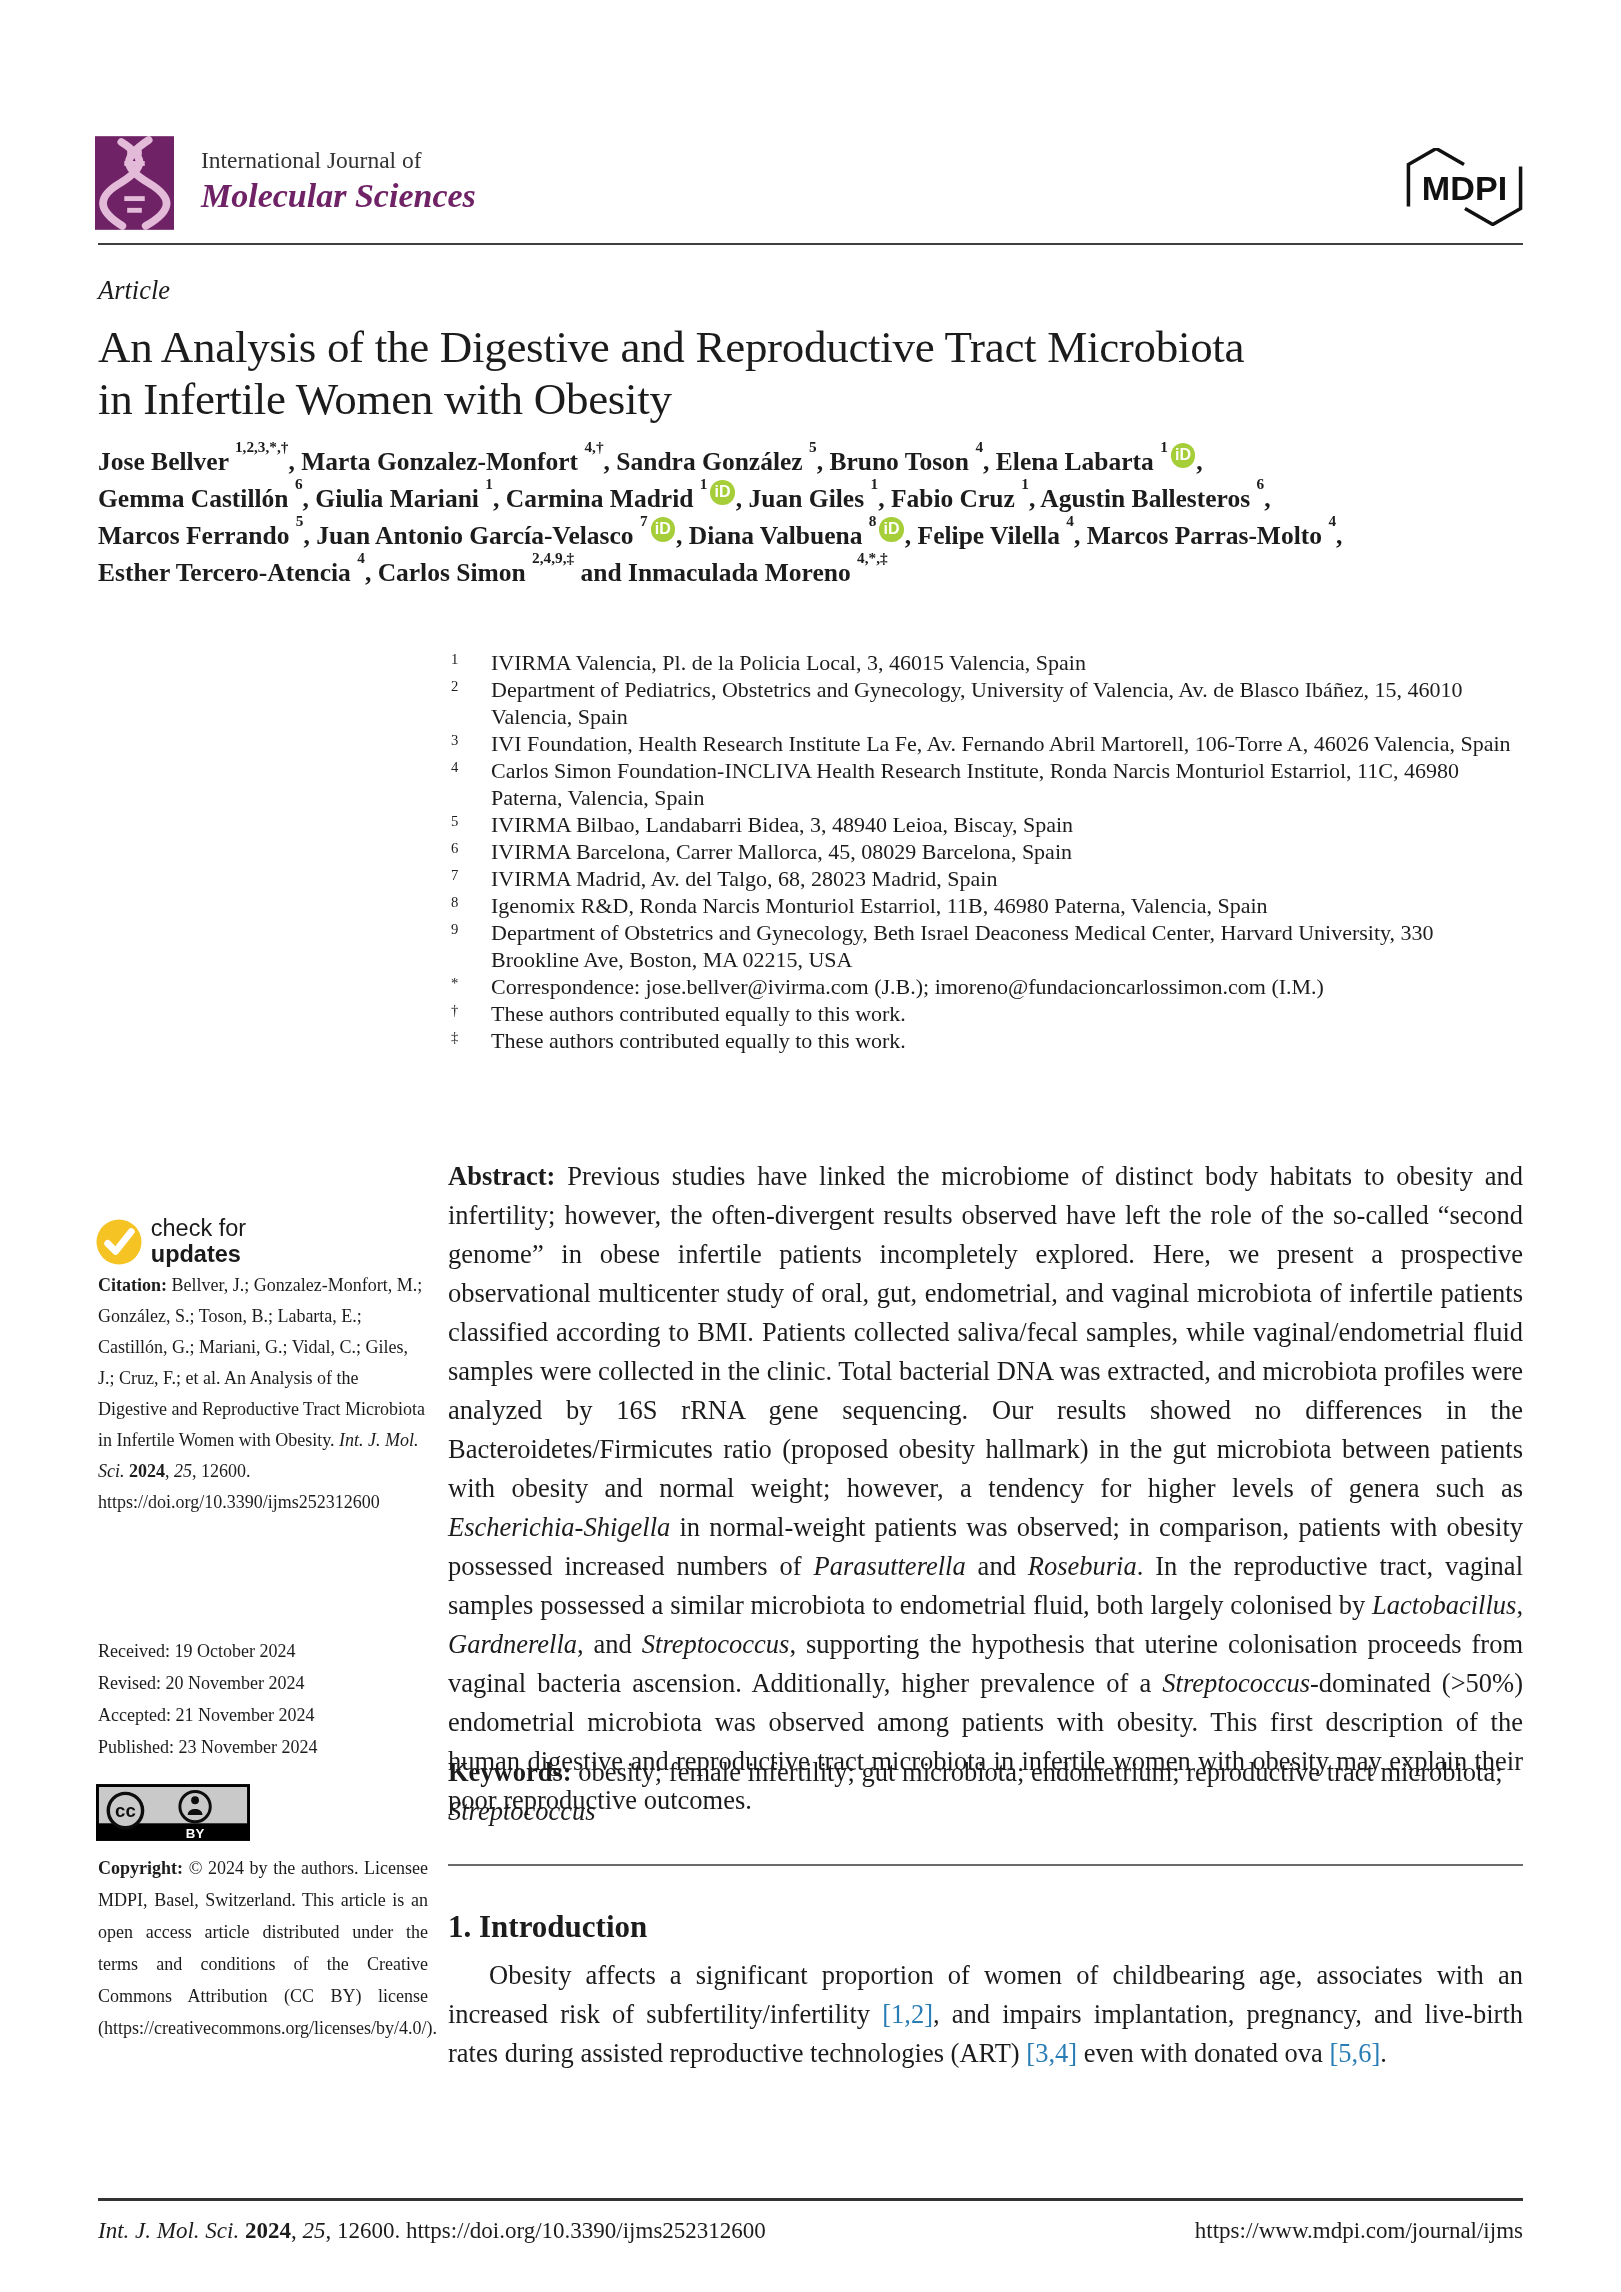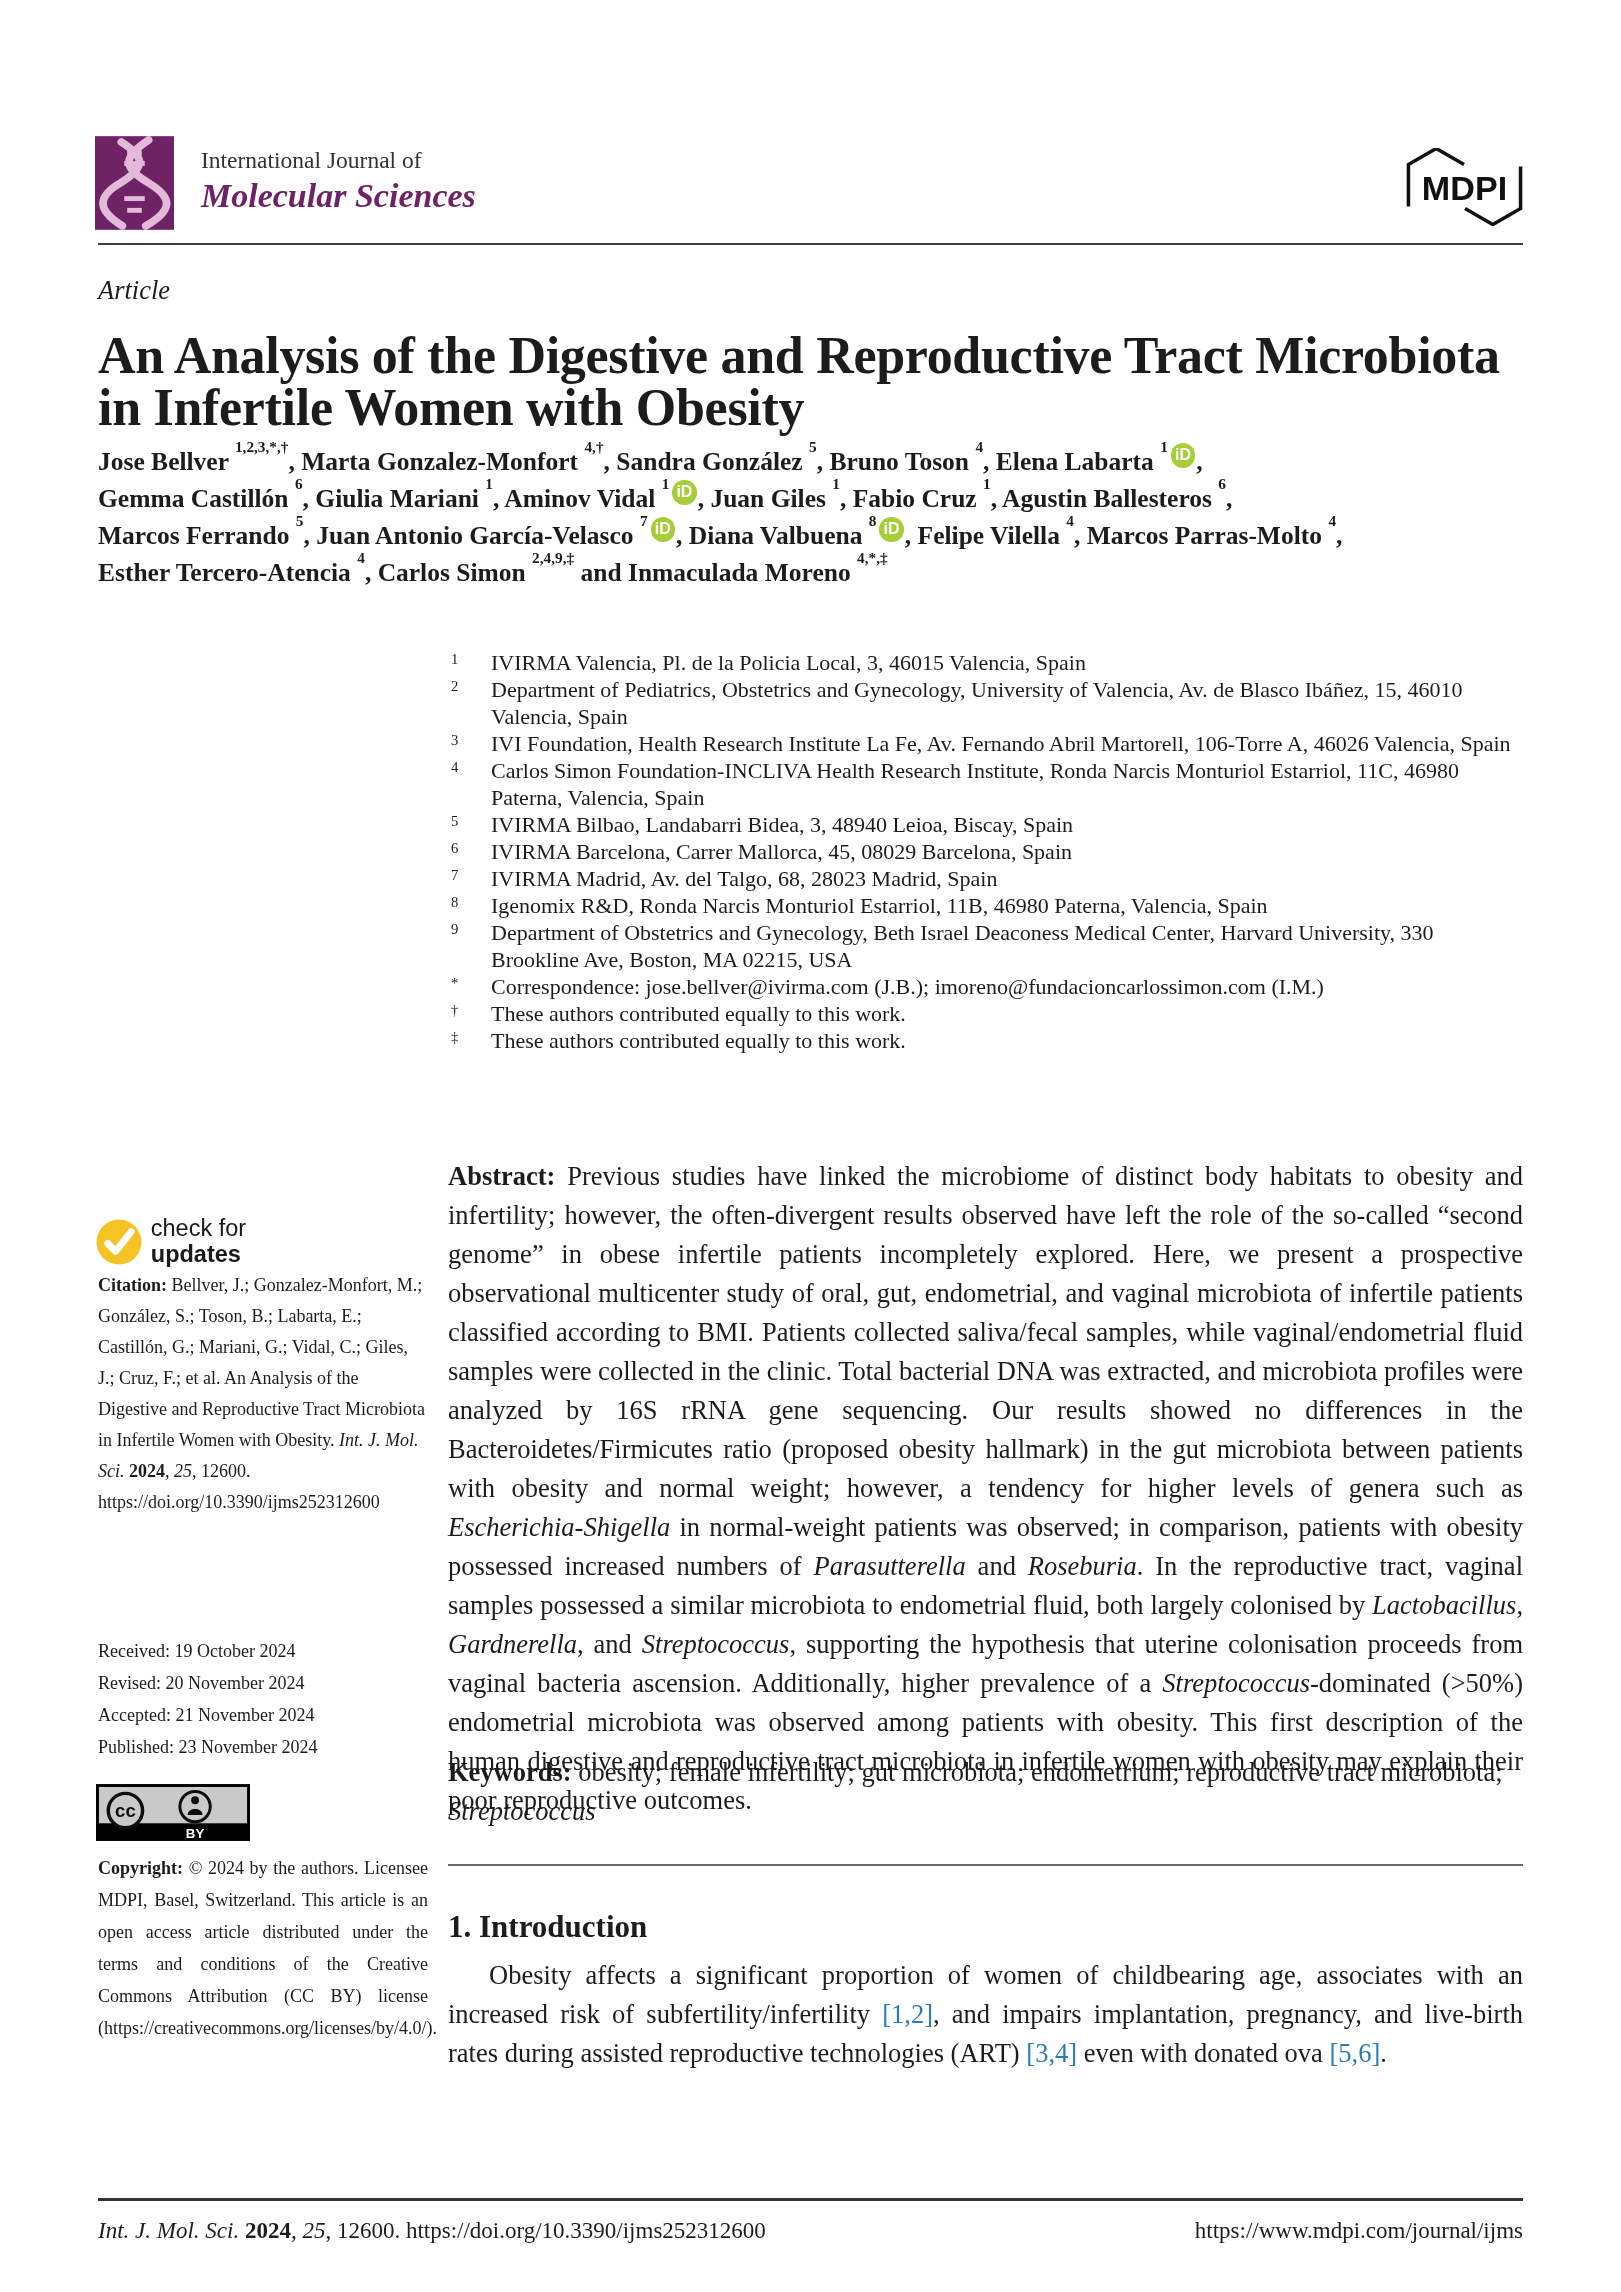--- a/index.html
+++ b/index.html
@@ -11,21 +11,21 @@
   .ref-link{color:#2a7db5;}
   sup{font-size:0.60em;line-height:0;position:relative;top:-0.55em;}
 
   
   .journal-name-1{font-size:23.5px;color:#333333;line-height:27.4px;}
   .journal-name-2{font-size:34px;font-weight:bold;font-style:italic;color:#6f2366;line-height:39px;margin-top:2px;}
   .rule{background:#3f3f3f;}
 
   
   .article-type{font-size:26.5px;font-style:italic;}
-  .paper-title{font-size:52px;font-weight:bold;line-height:52px;letter-spacing:-0.3px;margin-top:9px;}
+  .paper-title{font-size:45px;font-weight:normal;line-height:52px;letter-spacing:-0.3px;}
   .authors{font-size:25.5px;font-weight:bold;line-height:37px;width:1441px;}
   .orcid-icon{display:inline-block;width:24.5px;height:24.5px;border-radius:50%;background:#a6ce39;color:#ffffff;
       font-family:"Liberation Sans",sans-serif;font-weight:bold;font-size:16px;line-height:24.5px;text-align:center;
       vertical-align:baseline;position:relative;top:-9.8px;margin:0 1px 0 2.9px;}
 
   
   .aff-block{font-size:22px;line-height:27px;width:1075px;}
   .aff-row{display:flex;}
   .aff-sup{flex:0 0 40px;font-size:14.7px;transform:translateY(-2.9px);}
   .aff-text{flex:1;}
@@ -76,21 +76,21 @@
 
   <div class="abs article-type" style="left:98px;top:275px;">Article</div>
 
   <div class="abs paper-title" style="left:98px;top:321px;width:1441px;">
     <div>An Analysis of the Digestive and Reproductive Tract Microbiota</div>
     <div>in Infertile Women with Obesity</div>
   </div>
 
   <div class="abs authors" style="left:98px;top:443px;">
     <div><span>Jose Bellver </span><sup>1,2,3,*,†</sup><span>, Marta Gonzalez-Monfort </span><sup>4,†</sup><span>, Sandra González </span><sup>5</sup><span>, Bruno Toson </span><sup>4</sup><span>, Elena Labarta </span><sup>1</sup><span class="orcid-icon">iD</span><span>,</span></div>
-    <div><span>Gemma Castillón </span><sup>6</sup><span>, Giulia Mariani </span><sup>1</sup><span>, Aminov Vidal </span><sup>1</sup><span class="orcid-icon">iD</span><span>, Juan Giles </span><sup>1</sup><span>, Fabio Cruz </span><sup>1</sup><span>, Agustin Ballesteros </span><sup>6</sup><span>,</span></div>
+    <div><span>Gemma Castillón </span><sup>6</sup><span>, Giulia Mariani </span><sup>1</sup><span>, Carmina Madrid </span><sup>1</sup><span class="orcid-icon">iD</span><span>, Juan Giles </span><sup>1</sup><span>, Fabio Cruz </span><sup>1</sup><span>, Agustin Ballesteros </span><sup>6</sup><span>,</span></div>
     <div><span>Marcos Ferrando </span><sup>5</sup><span>, Juan Antonio García-Velasco </span><sup>7</sup><span class="orcid-icon">iD</span><span>, Diana Valbuena </span><sup>8</sup><span class="orcid-icon">iD</span><span>, Felipe Vilella </span><sup>4</sup><span>, Marcos Parras-Molto </span><sup>4</sup><span>,</span></div>
     <div><span>Esther Tercero-Atencia </span><sup>4</sup><span>, Carlos Simon </span><sup>2,4,9,‡</sup><span> and Inmaculada Moreno </span><sup>4,*,‡</sup></div>
   </div>
 
   <div class="abs aff-block" style="left:451px;top:649px;">
     <div class="aff-row">
       <span class="aff-sup">1</span>
       <span class="aff-text">IVIRMA Valencia, Pl. de la Policia Local, 3, 46015 Valencia, Spain</span>
     </div>
     <div class="aff-row">

